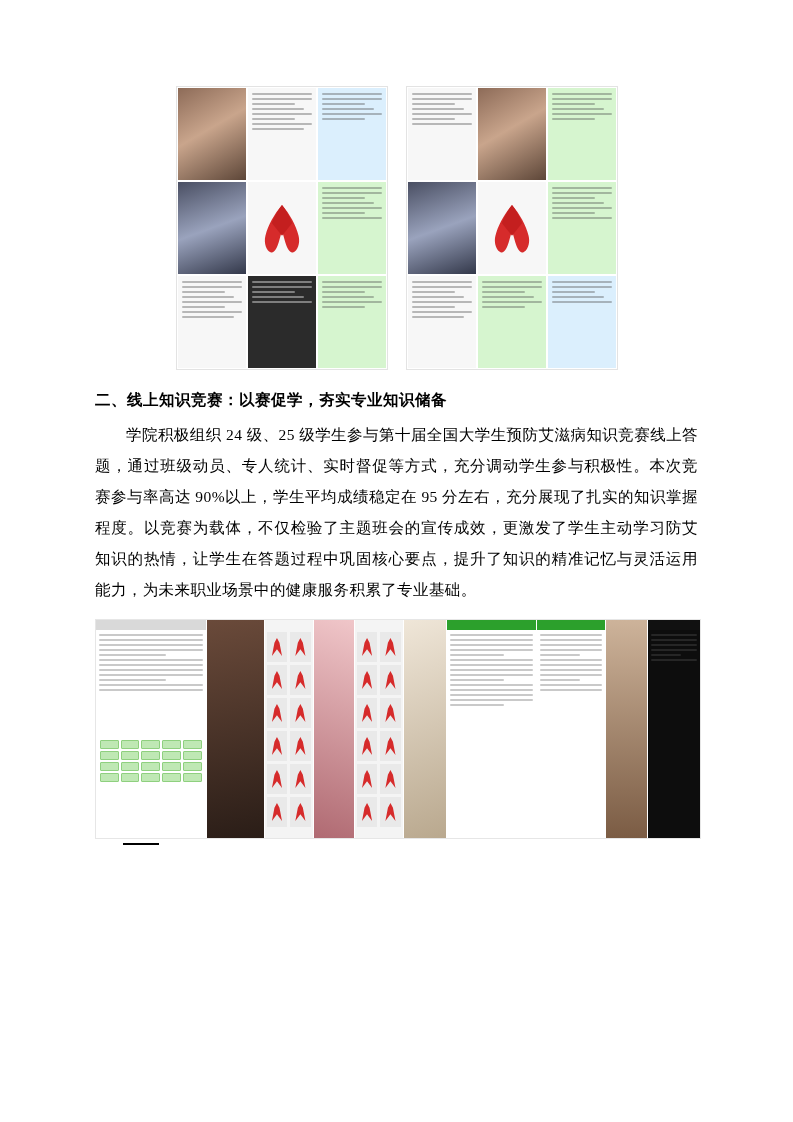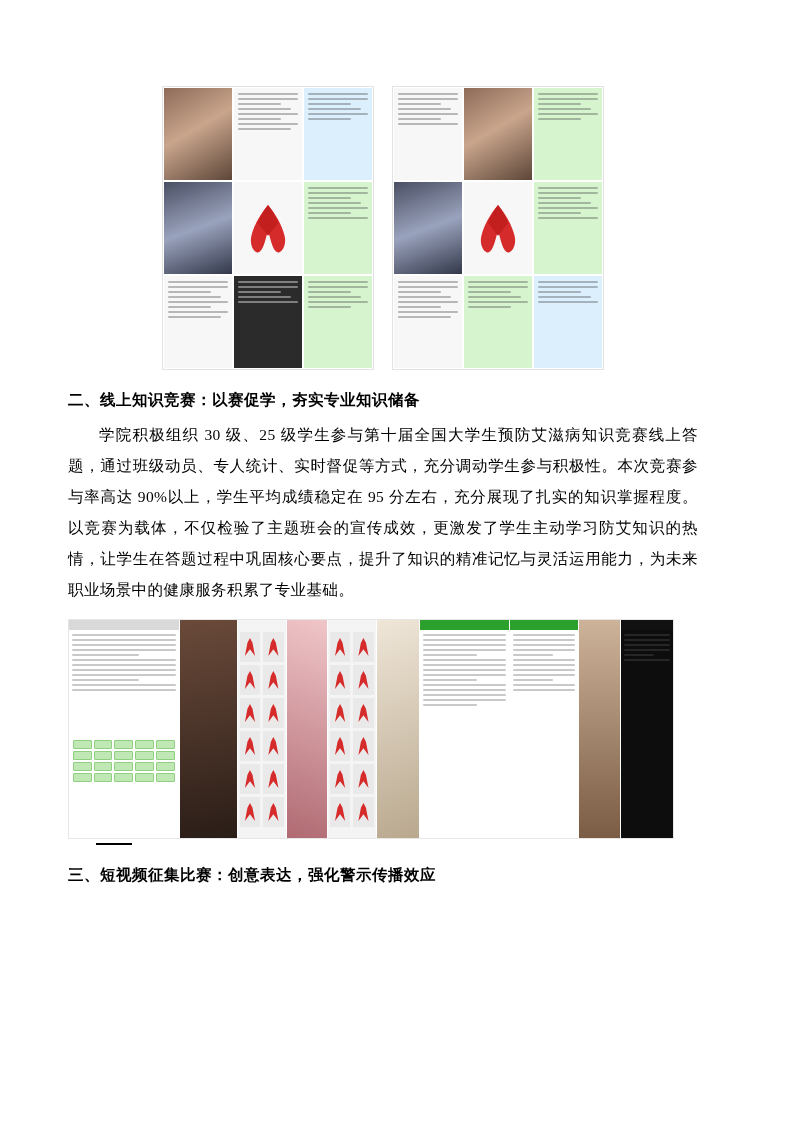--- a/index.html
+++ b/index.html
@@ -12,21 +12,21 @@
     background: #ffffff;
     font-family: "Liberation Serif", serif;
     color: #000000;
     overflow: hidden;
   }
   .page {
     position: relative;
     width: 793px;
     height: 1122px;
     box-sizing: border-box;
-    padding: 72px 95px 60px 68px;
+    padding: 72px 95px 60px 95px;
   }
 
   
   .figure-row {
     display: flex;
     justify-content: center;
     gap: 18px;
     margin: 14px 0 6px 0;
   }
   .collage {
@@ -366,21 +366,21 @@
             <i></i>
             <i></i>
           </div>
       </div>
     </div>
 
   </div>
 
   <h2 class="section-heading">二、线上知识竞赛：以赛促学，夯实专业知识储备</h2>
 
-  <p class="body-text">学院积极组织 30 级、25 级学生参与第十届全国大学生预防艾滋病知识竞赛线上答题，通过班级动员、专人统计、实时督促等方式，充分调动学生参与积极性。本次竞赛参与率高达 90%以上，学生平均成绩稳定在 95 分左右，充分展现了扎实的知识掌握程度。以竞赛为载体，不仅检验了主题班会的宣传成效，更激发了学生主动学习防艾知识的热情，让学生在答题过程中巩固核心要点，提升了知识的精准记忆与灵活运用能力，为未来职业场景中的健康服务积累了专业基础。</p>
+  <p class="body-text">学院积极组织 24 级、25 级学生参与第十届全国大学生预防艾滋病知识竞赛线上答题，通过班级动员、专人统计、实时督促等方式，充分调动学生参与积极性。本次竞赛参与率高达 90%以上，学生平均成绩稳定在 95 分左右，充分展现了扎实的知识掌握程度。以竞赛为载体，不仅检验了主题班会的宣传成效，更激发了学生主动学习防艾知识的热情，让学生在答题过程中巩固核心要点，提升了知识的精准记忆与灵活运用能力，为未来职业场景中的健康服务积累了专业基础。</p>
 
   <div class="wide-strip">
     <div class="strip-col" style="width:118px;background:#ffffff;">
       <div class="hdr grey"></div>
       <div class="lines">
           <i></i>
           <i></i>
           <i></i>
           <i></i>
           <i></i>
@@ -504,16 +504,15 @@
           <i></i>
           <i></i>
           <i></i>
           <i></i>
           <i></i>
         </div>
     </div>
   </div>
   <div class="caption-rule"></div>
 
-  <h2 class="section-heading">三、短视频征集比赛：创意表达，强化警示传播效应</h2>
 
 
 </div>
 
 </body></html>

